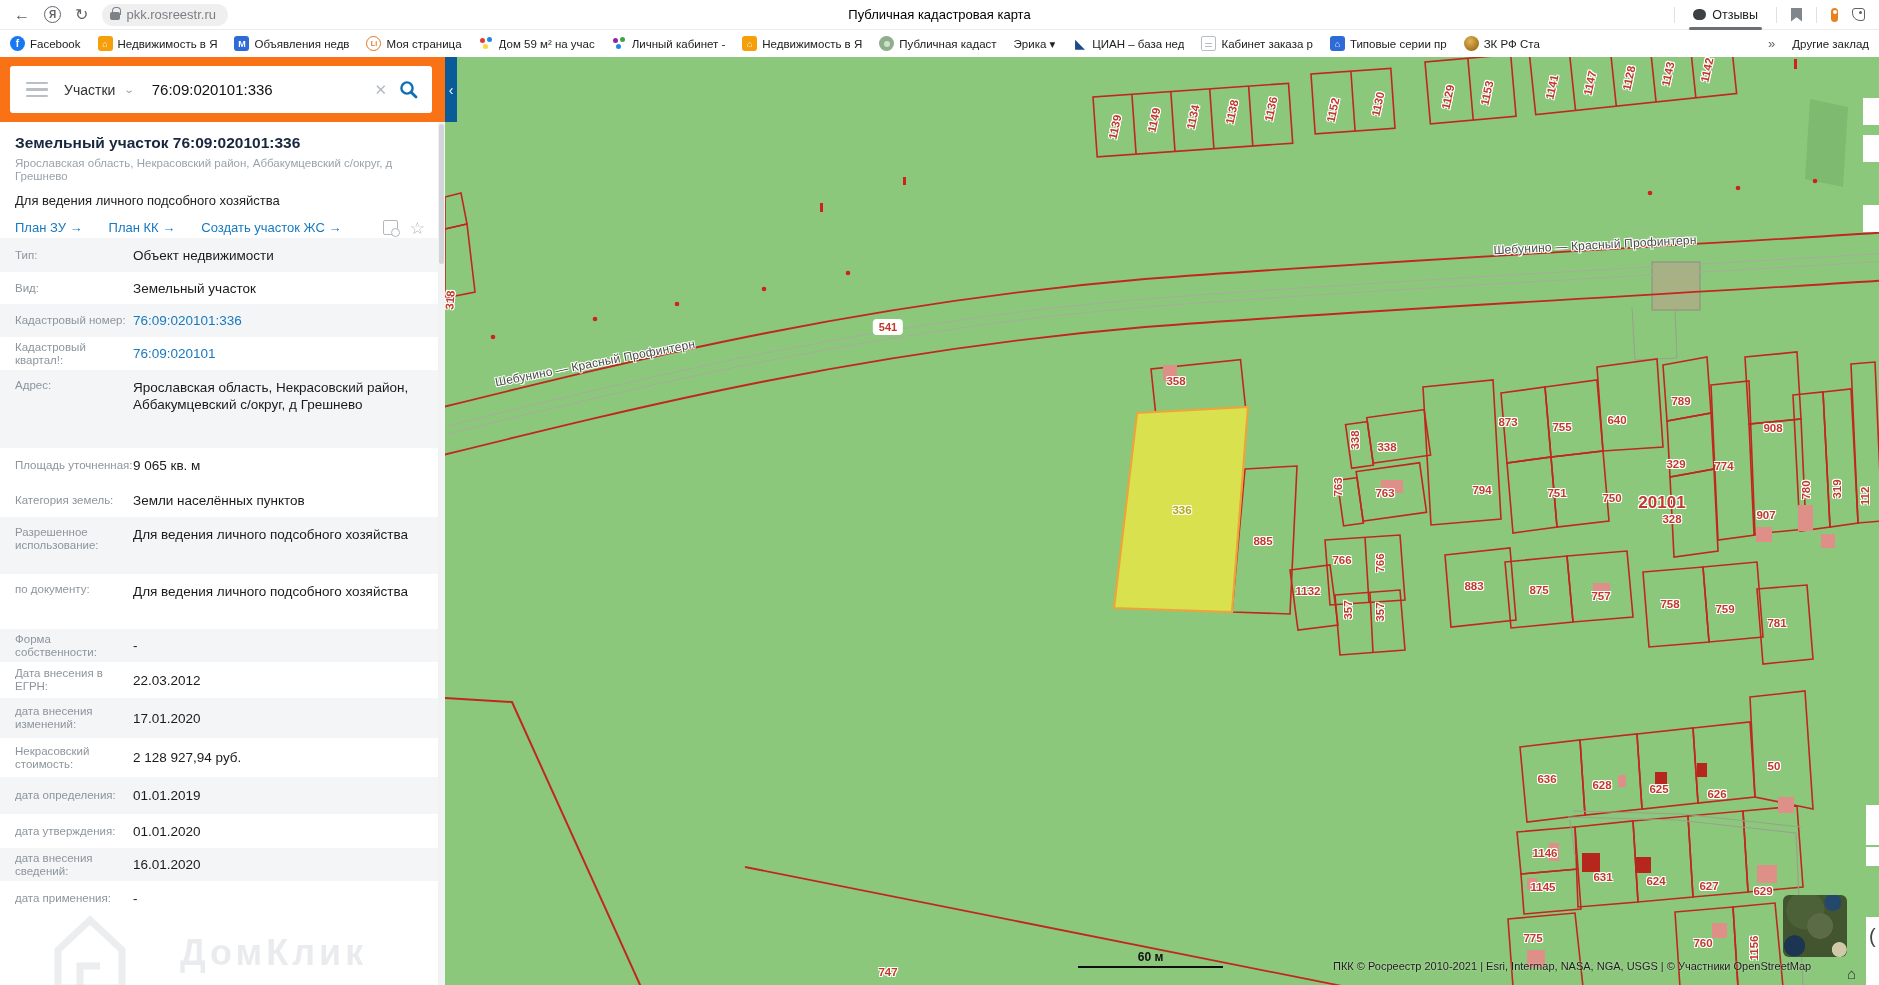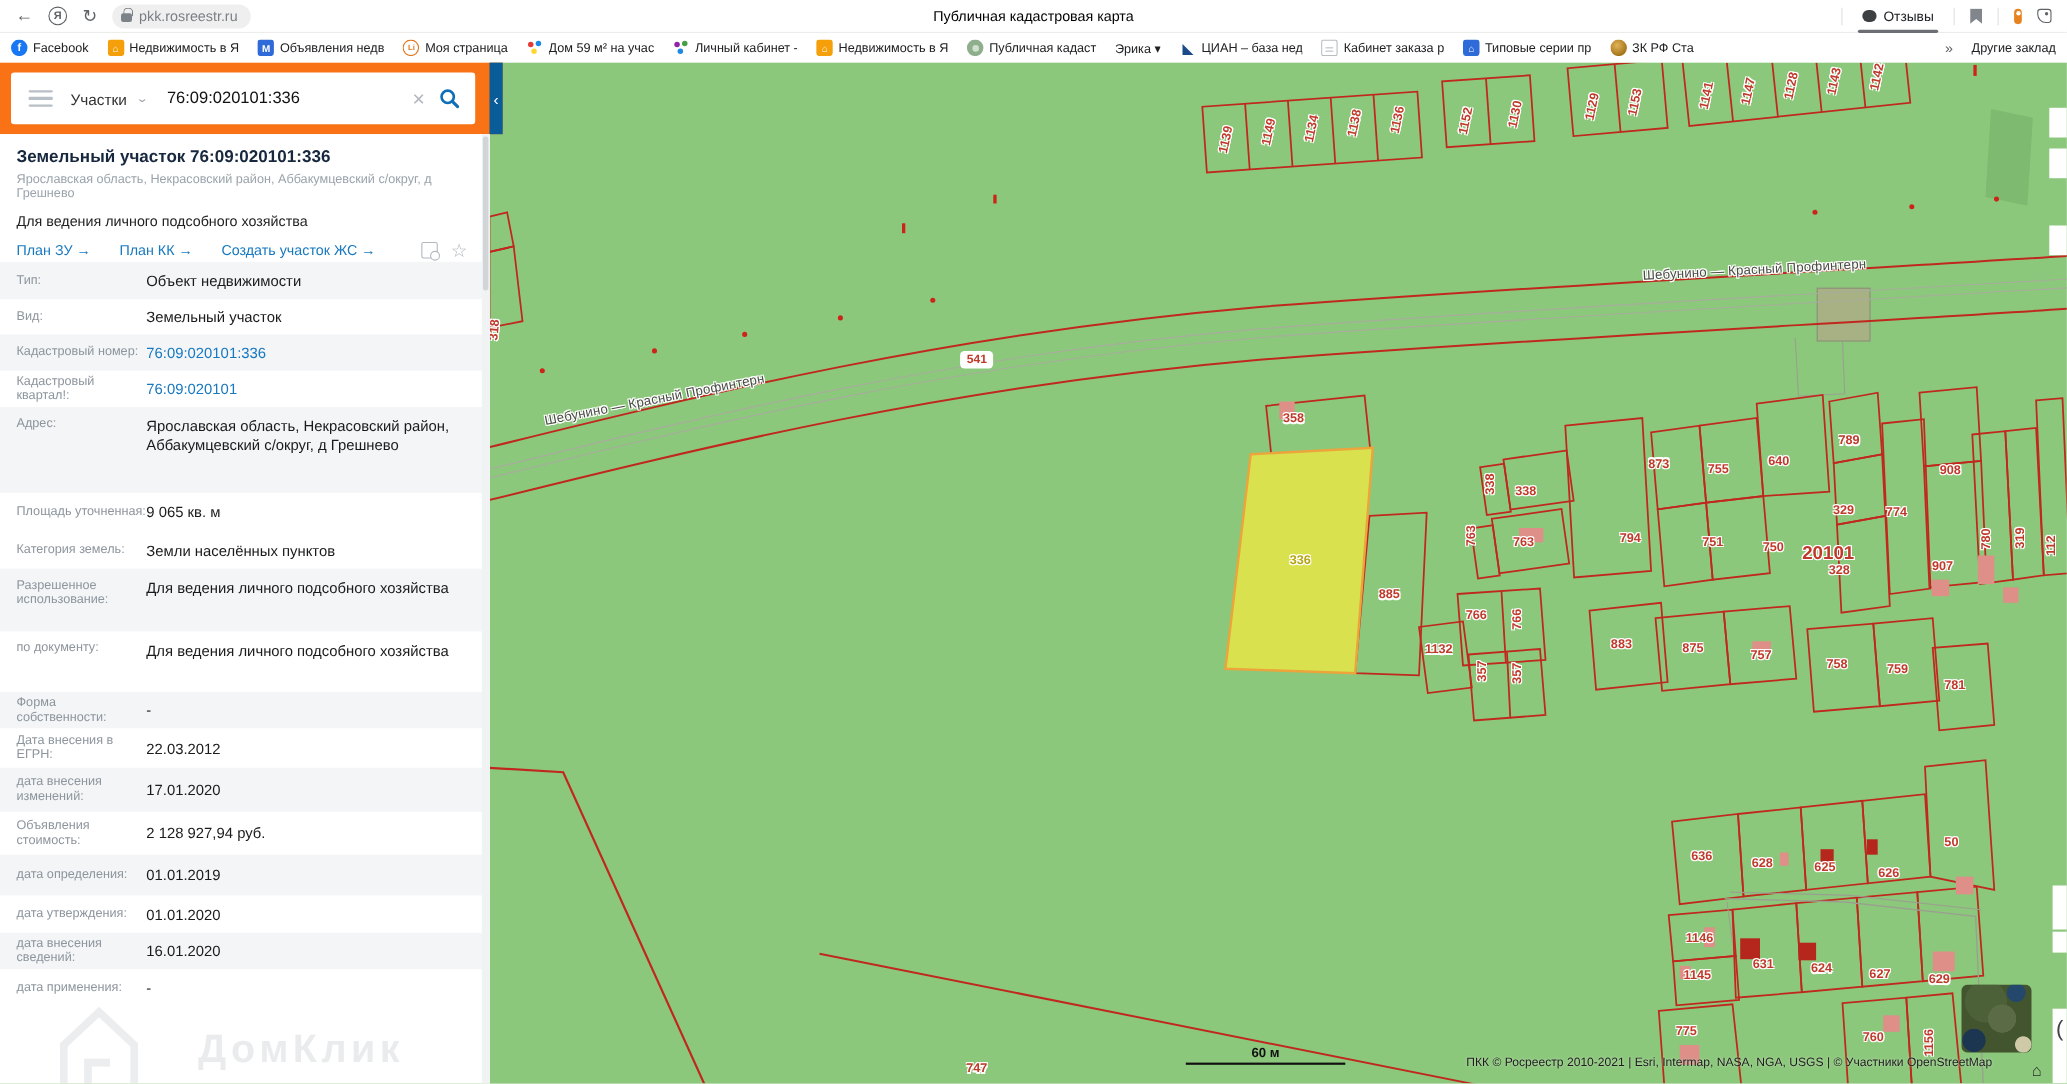--- a/index.html
+++ b/index.html
@@ -313,21 +313,21 @@
             </div>
             <div class="irow" style="height: 36px;">
               <div class="ilabel">Дата внесения в ЕГРН:</div>
               <div class="ival">22.03.2012</div>
             </div>
             <div class="irow odd" style="height: 40px;">
               <div class="ilabel">дата внесения изменений:</div>
               <div class="ival">17.01.2020</div>
             </div>
             <div class="irow" style="height: 39px;">
-              <div class="ilabel">Объявления стоимость:</div>
+              <div class="ilabel">Некрасовский стоимость:</div>
               <div class="ival">2 128 927,94 руб.</div>
             </div>
             <div class="irow odd" style="height: 37px;">
               <div class="ilabel">дата определения:</div>
               <div class="ival">01.01.2019</div>
             </div>
             <div class="irow" style="height: 34px;">
               <div class="ilabel">дата утверждения:</div>
               <div class="ival">01.01.2020</div>
             </div>

